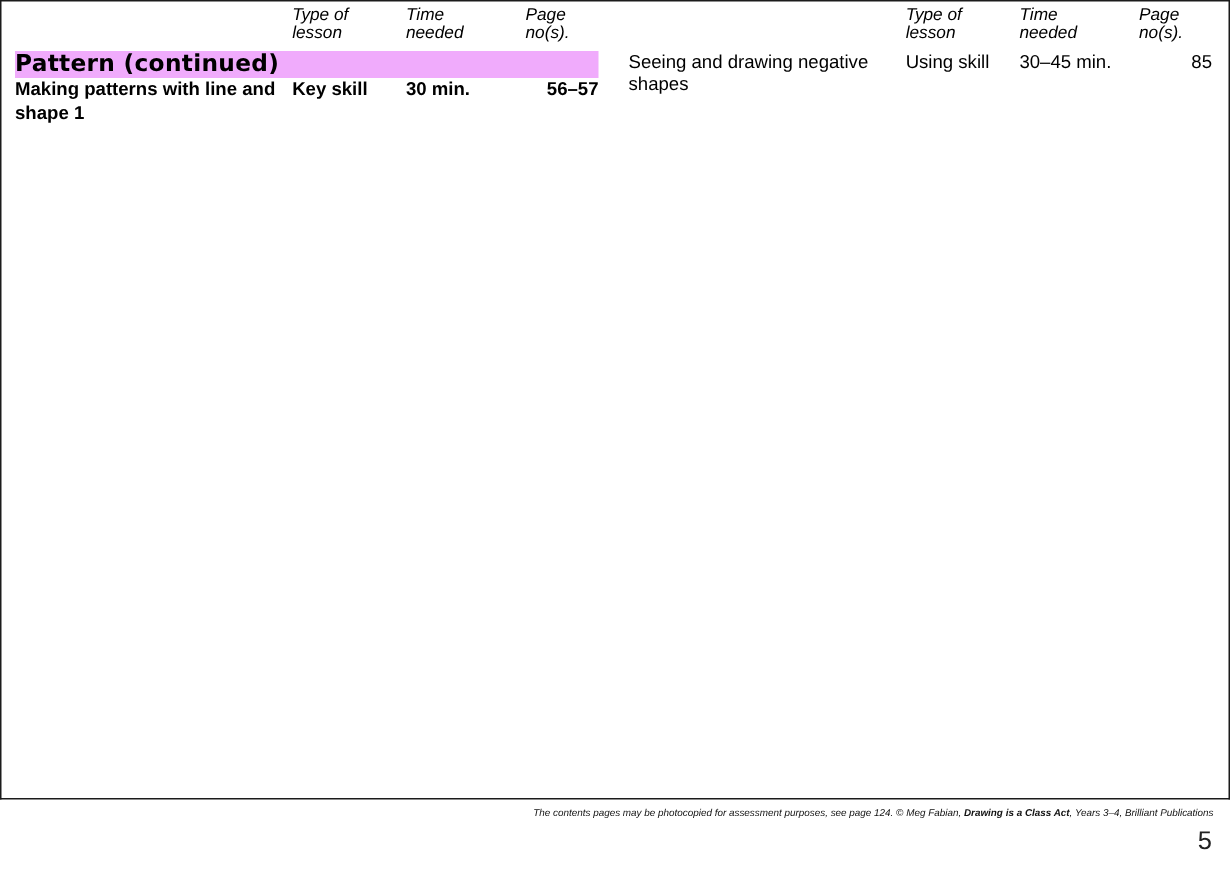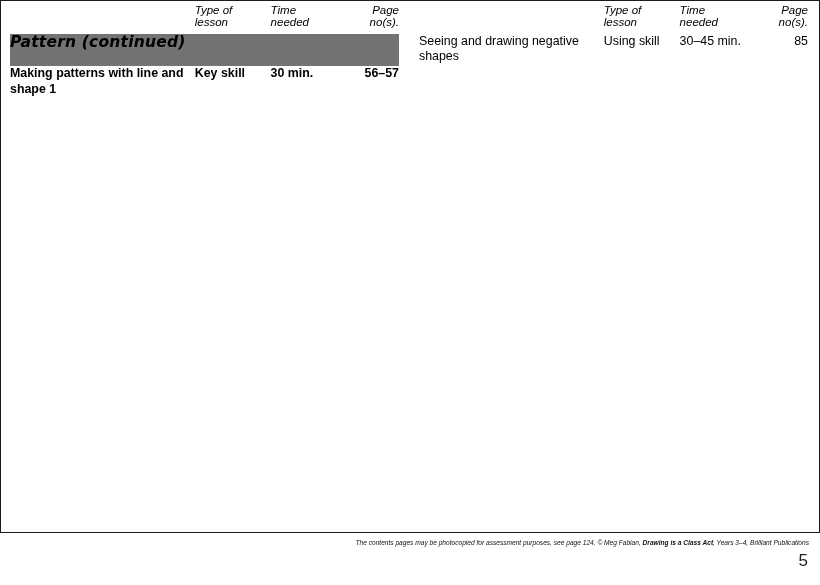--- a/index.html
+++ b/index.html
@@ -53,38 +53,37 @@
   thead th{
     font-style:italic;
     font-weight:normal;
     font-size:11.5px;
     line-height:12.4px;
     text-align:left;
     vertical-align:top;
     padding:3px 0 5px 0;
     white-space:pre-line;
   }
-  thead th.page-h{text-align:right;}
+  thead th.page-h{text-align:left;}
 
   tbody td{
     font-size:12.4px;
     line-height:15.35px;
     padding:0;
     vertical-align:top;
     white-space:pre-line;
   }
   td.title{padding-right:4px;}
   td.page{text-align:right;}
   tr.bold td{font-weight:bold;}
 
   
   tr.section td{
-    background:#737373;
-    padding:1px 0 16px 0;
-    font-style:italic;
+    background:#f0abfc;
+    padding:1px 0 2px 0;
   }
   .sec-wrap{
     display:flex;
     align-items:baseline;
     justify-content:space-between;
   }
   .sec-name{
     font-size:15.5px;
     font-weight:bold;
     letter-spacing:0.2px;

